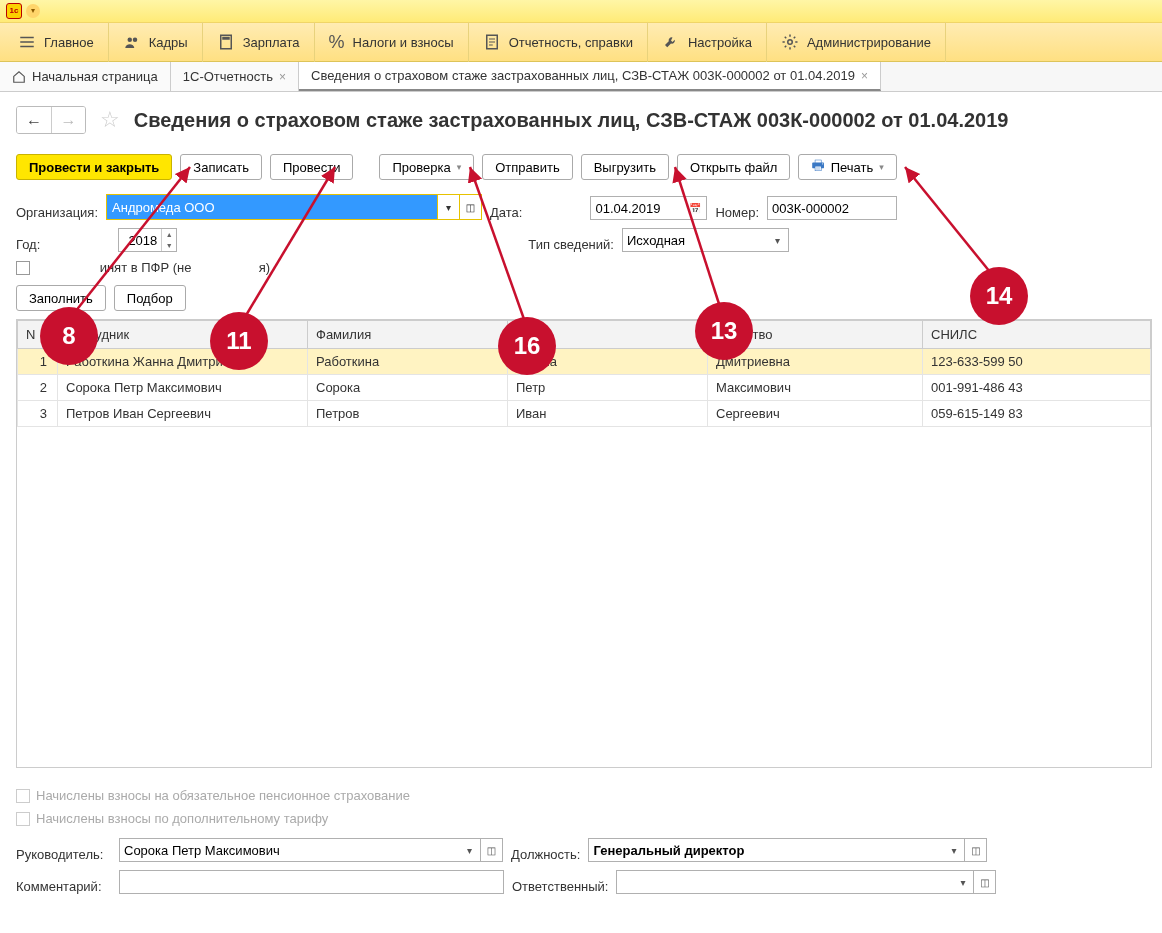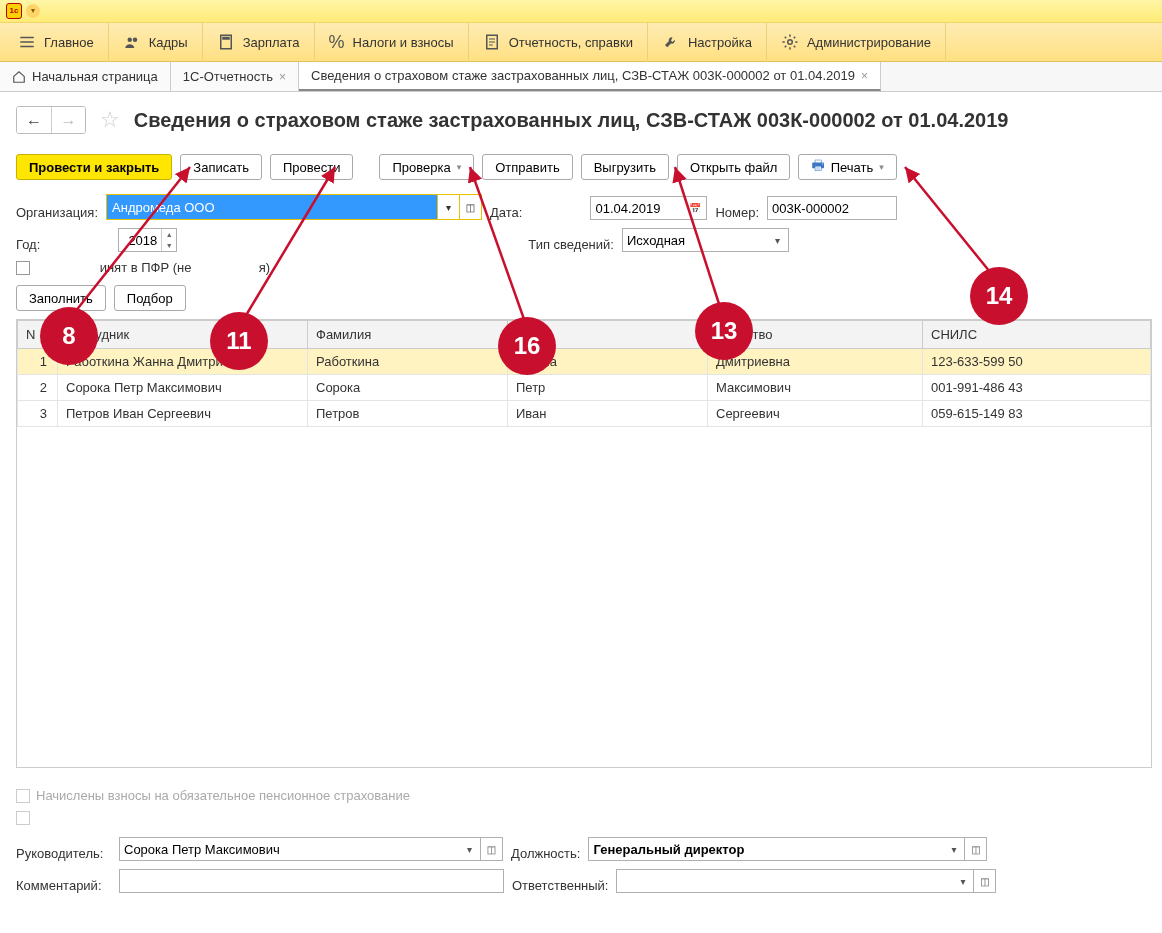--- a/index.html
+++ b/index.html
@@ -498,20 +498,21 @@
 
 </div>
 
 <div class="bottom-block">
   <div class="checkbox-row grayed" style="margin-bottom:8px;">
     <span class="checkbox" style="border-color:#ccc;"></span>
     <span>Начислены взносы на обязательное пенсионное страхование</span>
   </div>
   <div class="checkbox-row grayed" style="margin-bottom:12px;">
     <span class="checkbox" style="border-color:#ccc;"></span>
+    <span>Начислены взносы по дополнительному тарифу</span>
   </div>
   <div class="form-row">
     <span class="label" style="width:95px;">Руководитель:</span>
     <div class="input-group">
       <input class="input" style="width: 340px;" value="Сорока Петр Максимович">
       <div class="addon">▾</div>
       <div class="addon">◫</div>
     </div>
     <span class="label">Должность:</span>
     <div class="input-group">

